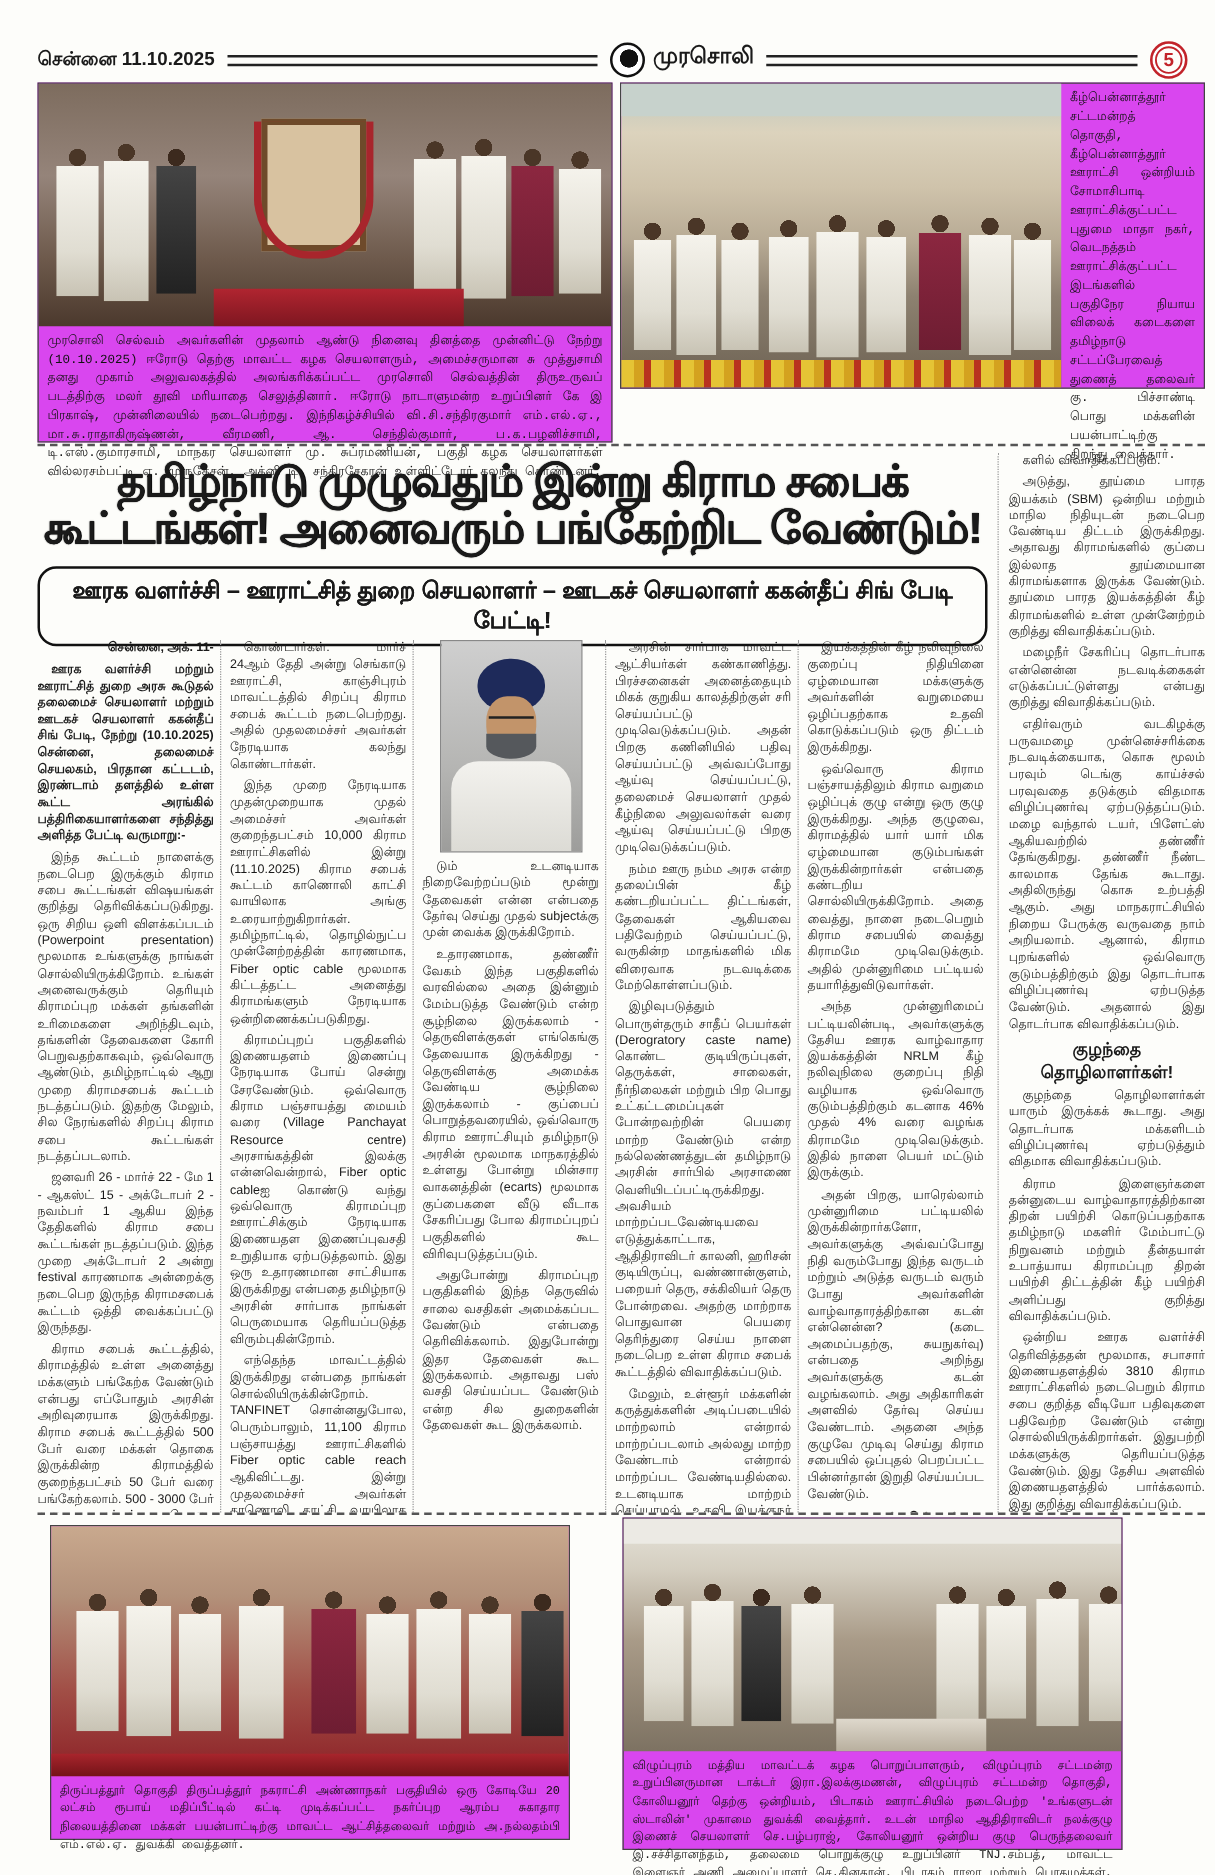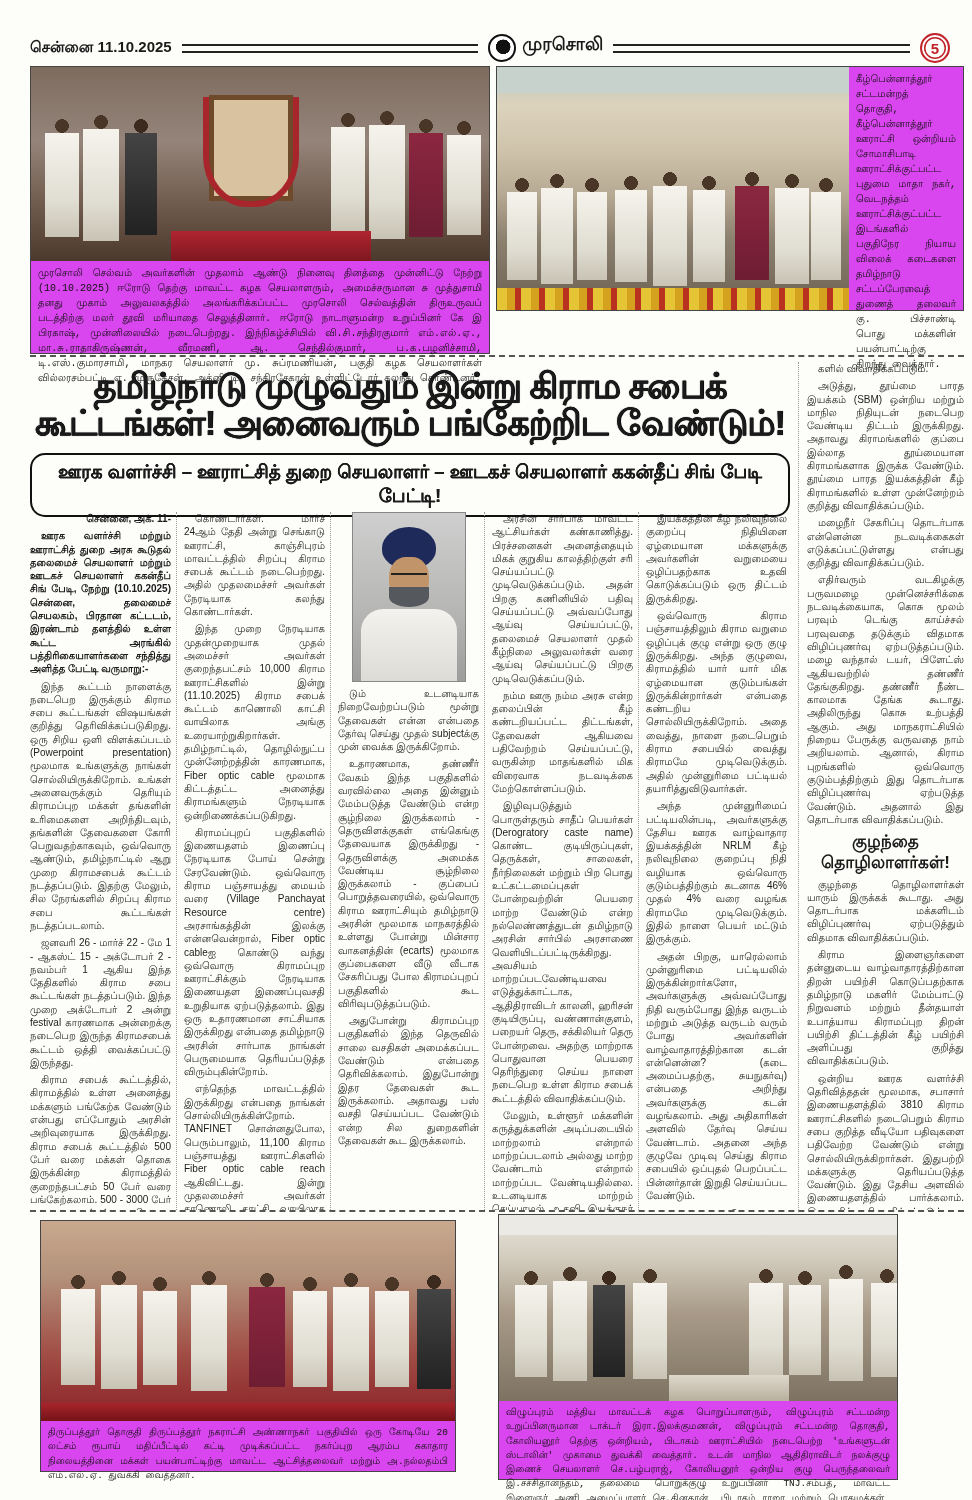--- a/index.html
+++ b/index.html
@@ -38,21 +38,21 @@
   
   .cols{position:absolute;left:30px;top:512px;width:762px;height:698px;display:flex;}
   .col{width:146px;padding:0 5px 0 7px;overflow:hidden;box-sizing:content-box;}
   .col + .col{border-left:1.5px dotted #999;}
   .col:first-child{padding-left:0;}
   .rightcol{position:absolute;left:798px;top:362px;width:166px;height:848px;
             border-left:1.5px dotted #999;padding-left:8px;box-sizing:border-box;overflow:hidden;}
   .col p,.rightcol p{font-size:10px;line-height:1.33;text-align:justify;margin:0 0 4px;text-indent:11px;}
   .col p.dateline,.rightcol p.dateline{text-align:right;font-weight:bold;text-indent:0;}
   .col p.lead,.rightcol p.lead{font-weight:bold;}
-  .col h4,.rightcol h4{font-size:17px;font-weight:800;text-align:center;margin:5px 0 4px;line-height:1.25;}
+  .col h4,.rightcol h4{font-size:14px;font-weight:800;text-align:center;margin:5px 0 4px;line-height:1.25;}
   .portrait{width:112px;height:168px;margin:0 auto 5px;border:1px solid #888;position:relative;overflow:hidden;
             background:linear-gradient(180deg,#cfcfcf 0%,#b5b5b3 60%,#9d9d9b 100%);}
   .turban{position:absolute;left:29px;top:14px;width:54px;height:42px;background:#1e2a5a;border-radius:50% 50% 46% 46%;}
   .face{position:absolute;left:36px;top:44px;width:40px;height:46px;background:#c2946a;border-radius:42% 42% 48% 48%;}
   .glasses{position:absolute;left:38px;top:60px;width:36px;height:7px;border-top:2.5px solid #222;}
   .beard{position:absolute;left:36px;top:74px;width:40px;height:20px;background:#55585c;border-radius:0 0 50% 50%;}
   .shirt{position:absolute;left:8px;top:96px;width:96px;height:72px;background:linear-gradient(180deg,#f3f2ee,#dcdbd5);border-radius:22px 22px 0 0;}
   
   .frame{position:absolute;border:5px solid #6e4a2a;background:#d8c2a0;}
   .garland{position:absolute;border:6px solid #a8252c;border-top:none;border-radius:0 0 46% 46%;background:transparent;}

